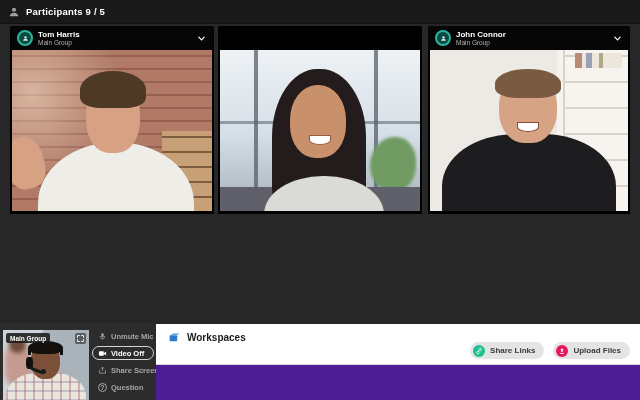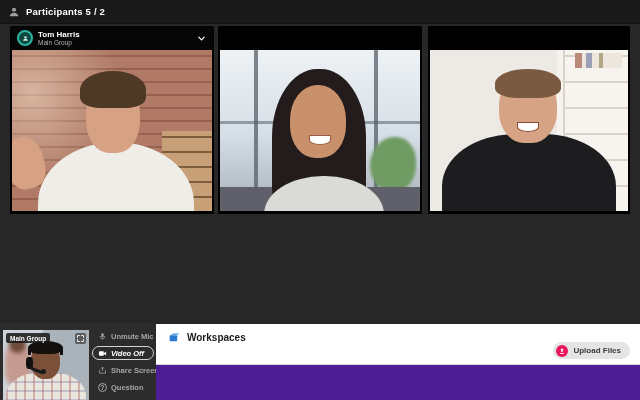--- a/index.html
+++ b/index.html
@@ -75,21 +75,21 @@
   .bottom{position:absolute;top:323px;left:0;width:100%;height:77px;}
   .left-panel{position:absolute;left:0;top:0;width:156px;height:77px;background:#2c2c2c;overflow:hidden;}
   .selfview{position:absolute;left:3px;top:7px;width:86px;height:70px;overflow:hidden;background:#777;}
   .self-label{position:absolute;top:3px;left:3px;z-index:3;background:rgba(22,22,22,.85);color:#fff;
     font-size:6.5px;font-weight:700;padding:1.5px 4px;border-radius:2px;}
   .expand-ic{position:absolute;top:3px;right:3px;z-index:3;width:9px;height:9px;color:#fff;cursor:pointer;background:rgba(22,22,22,.55);padding:1px;border-radius:2px;}
   .controls{position:absolute;left:92px;top:6px;right:2px;margin:0;padding:0;list-style:none;display:flex;flex-direction:column;gap:3px;}
   .ctrl{display:flex;align-items:center;gap:4px;color:#a6a6a6;font-size:7.5px;font-weight:700;
     padding:1.5px 5px;border:1px solid transparent;border-radius:10px;cursor:pointer;white-space:nowrap;}
   .ctrl svg,.ctrl .qicon{width:9px;height:9px;flex:0 0 auto;}
-  .ctrl.active{border-color:#d4d4d4;color:#fff;font-style:italic;}
+  .ctrl.active{border-color:#d4d4d4;color:#fff;}
   .qicon{display:inline-flex;align-items:center;justify-content:center;border:1px solid currentColor;border-radius:50%;
     font-size:7px;font-weight:700;box-sizing:border-box;}
   .qicon::before{content:"?";}
 
   
   .workspaces{position:absolute;left:156px;right:0;top:1px;bottom:0;background:#4c1d95;}
   .ws-header{position:relative;height:40px;background:#ffffff;border-bottom:1px solid #d9d9d9;}
   .ws-title{position:absolute;left:12px;top:7px;display:flex;align-items:center;gap:6px;
     font-size:10px;font-weight:700;color:#1b1b1b;}
   .ws-title svg{width:13px;height:13px;}
@@ -105,21 +105,21 @@
 </head>
 <body>
 
 <div class="app">
 
   <header class="topbar">
     <svg class="person-ic" viewBox="0 0 24 24" fill="currentColor">
       <circle cx="12" cy="7.5" r="4.2"></circle>
         <path d="M3.5 20.5c0-4.6 3.8-7.2 8.5-7.2s8.5 2.6 8.5 7.2z"></path>
     </svg>
-    <span class="topbar-title">Participants 5 / 2</span>
+    <span class="topbar-title">Participants 9 / 5</span>
   </header>
 
   <main class="stage">
 
     <div class="tile" style="left:10px;width:204px;">
       <div class="tile-head">
         <span class="avatar">
           <svg viewBox="0 0 24 24" fill="currentColor">
               <circle cx="12" cy="8" r="4"></circle>
               <path d="M4 20c0-4.4 3.6-7 8-7s8 2.6 8 7z"></path>
@@ -152,20 +152,35 @@
             <div class="couch"></div>
           <div class="hairL"></div>
             <div class="cardigan"></div>
             <div class="faceL"></div>
             <div class="smile"></div>
         </div>
       </div>
     </div>
 
     <div class="tile" style="left:428px;width:202px;">
+      <div class="tile-head">
+        <span class="avatar">
+          <svg viewBox="0 0 24 24" fill="currentColor">
+              <circle cx="12" cy="8" r="4"></circle>
+              <path d="M4 20c0-4.4 3.6-7 8-7s8 2.6 8 7z"></path>
+            </svg>
+        </span>
+        <div class="tile-names">
+          <div class="tile-name">John Connor</div>
+          <div class="tile-group">Main Group</div>
+        </div>
+        <svg class="chev" viewBox="0 0 24 24">
+          <path d="M6 9l6 6 6-6" fill="none" stroke="currentColor" stroke-width="2.5" stroke-linecap="round"></path>
+        </svg>
+      </div>
       <div class="tile-video">
         <div class="scene sc-john">
           <div class="shelves"></div>
             <div class="books"></div>
             <div class="torsoJ"></div>
             <div class="headJ"></div>
             <div class="hairJ"></div>
             <div class="smileJ"></div>
         </div>
       </div>
@@ -233,20 +248,30 @@
       <div class="ws-header">
         <div class="ws-title">
           <svg viewBox="0 0 24 24">
             <path d="M5 8l4-4h12l-4 4z" fill="#6fb3ea"></path>
             <rect x="3" y="8" width="14" height="11" rx="1.5" fill="#2b7bd0"></rect>
           </svg>
           <span>Workspaces</span>
         </div>
         <div class="ws-buttons">
           <button class="pill-btn">
+            <span class="btn-ic ic-green">
+              <svg viewBox="0 0 24 24" fill="none" stroke="#fff" stroke-width="2.6" stroke-linecap="round">
+                <path d="M10 14l4-4"></path>
+                  <path d="M8.5 12L6 14.5a3.5 3.5 0 0 0 5 5l2.5-2.5"></path>
+                  <path d="M15.5 12L18 9.5a3.5 3.5 0 0 0-5-5L10.5 7"></path>
+              </svg>
+            </span>
+            <span>Share Links</span>
+          </button>
+          <button class="pill-btn">
             <span class="btn-ic ic-pink">
               <svg viewBox="0 0 24 24" fill="#fff">
                   <path d="M12 3.5l5.5 6.5H14v6h-4v-6H6.5z"></path>
                   <rect x="6" y="18" width="12" height="2.2" rx="1"></rect>
                 </svg>
             </span>
             <span>Upload Files</span>
           </button>
         </div>
       </div>

